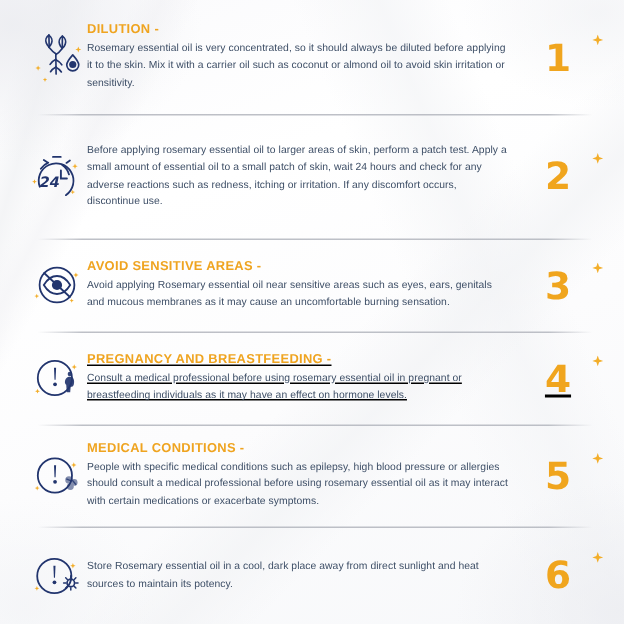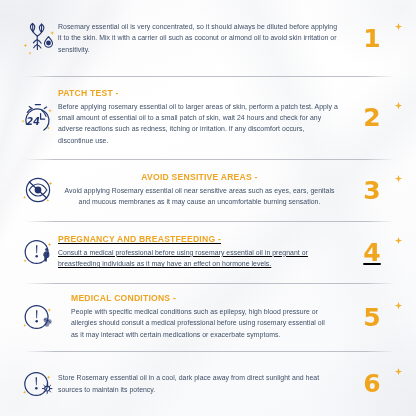--- a/index.html
+++ b/index.html
@@ -124,23 +124,23 @@
     top: -3px;
     right: -8px;
     width: 9px;
     height: 9px;
     pointer-events: none;
   }
 
   
   .r1 { height: 76px; }
   .r2 { height: 83px; }
-  .r3 { height: 62px; text-align: center; }
+  .r3 { height: 62px; }
   .r4 { height: 62px; text-decoration: underline; }
-  .r5 { height: 68px; gap: 13px; }
+  .r5 { height: 68px; }
   .r6 { height: 65px; }
 </style>
 </head>
 <body>
 
 <div id="infographic">
   <div class="rows">
 
     <div class="row r1">
       <div class="icon-cell">
@@ -165,20 +165,21 @@
             <circle cx="30.5" cy="26.0" r="2.4" fill="#22356E"></circle>
             <g fill="#F3AE2A">
               <path d="M34.2 14.0 l0.55 1.45 l1.45 0.55 l-1.45 0.55 l-0.55 1.45 l-0.55 -1.45 l-1.45 -0.55 l1.45 -0.55 z"></path>
               <path d="M7.4 26.6 l0.5 1.3 l1.3 0.5 l-1.3 0.5 l-0.5 1.3 l-0.5 -1.3 l-1.3 -0.5 l1.3 -0.5 z"></path>
               <path d="M12.0 34.6 l0.42 1.1 l1.1 0.42 l-1.1 0.42 l-0.42 1.1 l-0.42 -1.1 l-1.1 -0.42 l1.1 -0.42 z"></path>
             </g>
           </svg>
         </span>
       </div>
       <div class="text-cell">
+        <p class="heading">DILUTION -</p>
         <p class="body">Rosemary essential oil is very concentrated, so it should always be diluted before applying it to the skin. Mix it with a carrier oil such as coconut or almond oil to avoid skin irritation or sensitivity.</p>
       </div>
       <div class="num-cell">
         <span class="num">1</span>
         <svg class="sparkle" viewBox="0 0 10 10">
             <path d="M5 0 l1 3 l3 1 l-3 1 l-1 3 l-1 -3 l-3 -1 l3 -1 z" fill="#F3AE2A"></path>
           </svg>
       </div>
     </div>
 
@@ -202,21 +203,20 @@
             <text x="9.5" y="26.5" font-family="DejaVu Sans, sans-serif" font-size="9.6" font-weight="bold" font-style="italic" fill="#22356E">24</text>
             <g fill="#F3AE2A">
               <path d="M33.0 11.0 l0.5 1.3 l1.3 0.5 l-1.3 0.5 l-0.5 1.3 l-0.5 -1.3 l-1.3 -0.5 l1.3 -0.5 z"></path>
               <path d="M6.0 21.5 l0.45 1.15 l1.15 0.45 l-1.15 0.45 l-0.45 1.15 l-0.45 -1.15 l-1.15 -0.45 l1.15 -0.45 z"></path>
               <path d="M31.5 28.5 l0.42 1.1 l1.1 0.42 l-1.1 0.42 l-0.42 1.1 l-0.42 -1.1 l-1.1 -0.42 l1.1 -0.42 z"></path>
             </g>
           </svg>
         </span>
       </div>
       <div class="text-cell">
-        <p class="heading">PATCH TEST -</p>
         <p class="body">Before applying rosemary essential oil to larger areas of skin, perform a patch test. Apply a small amount of essential oil to a small patch of skin, wait 24 hours and check for any adverse reactions such as redness, itching or irritation. If any discomfort occurs, discontinue use.</p>
       </div>
       <div class="num-cell">
         <span class="num">2</span>
         <svg class="sparkle" viewBox="0 0 10 10">
             <path d="M5 0 l1 3 l3 1 l-3 1 l-1 3 l-1 -3 l-3 -1 l3 -1 z" fill="#F3AE2A"></path>
           </svg>
       </div>
     </div>
 

